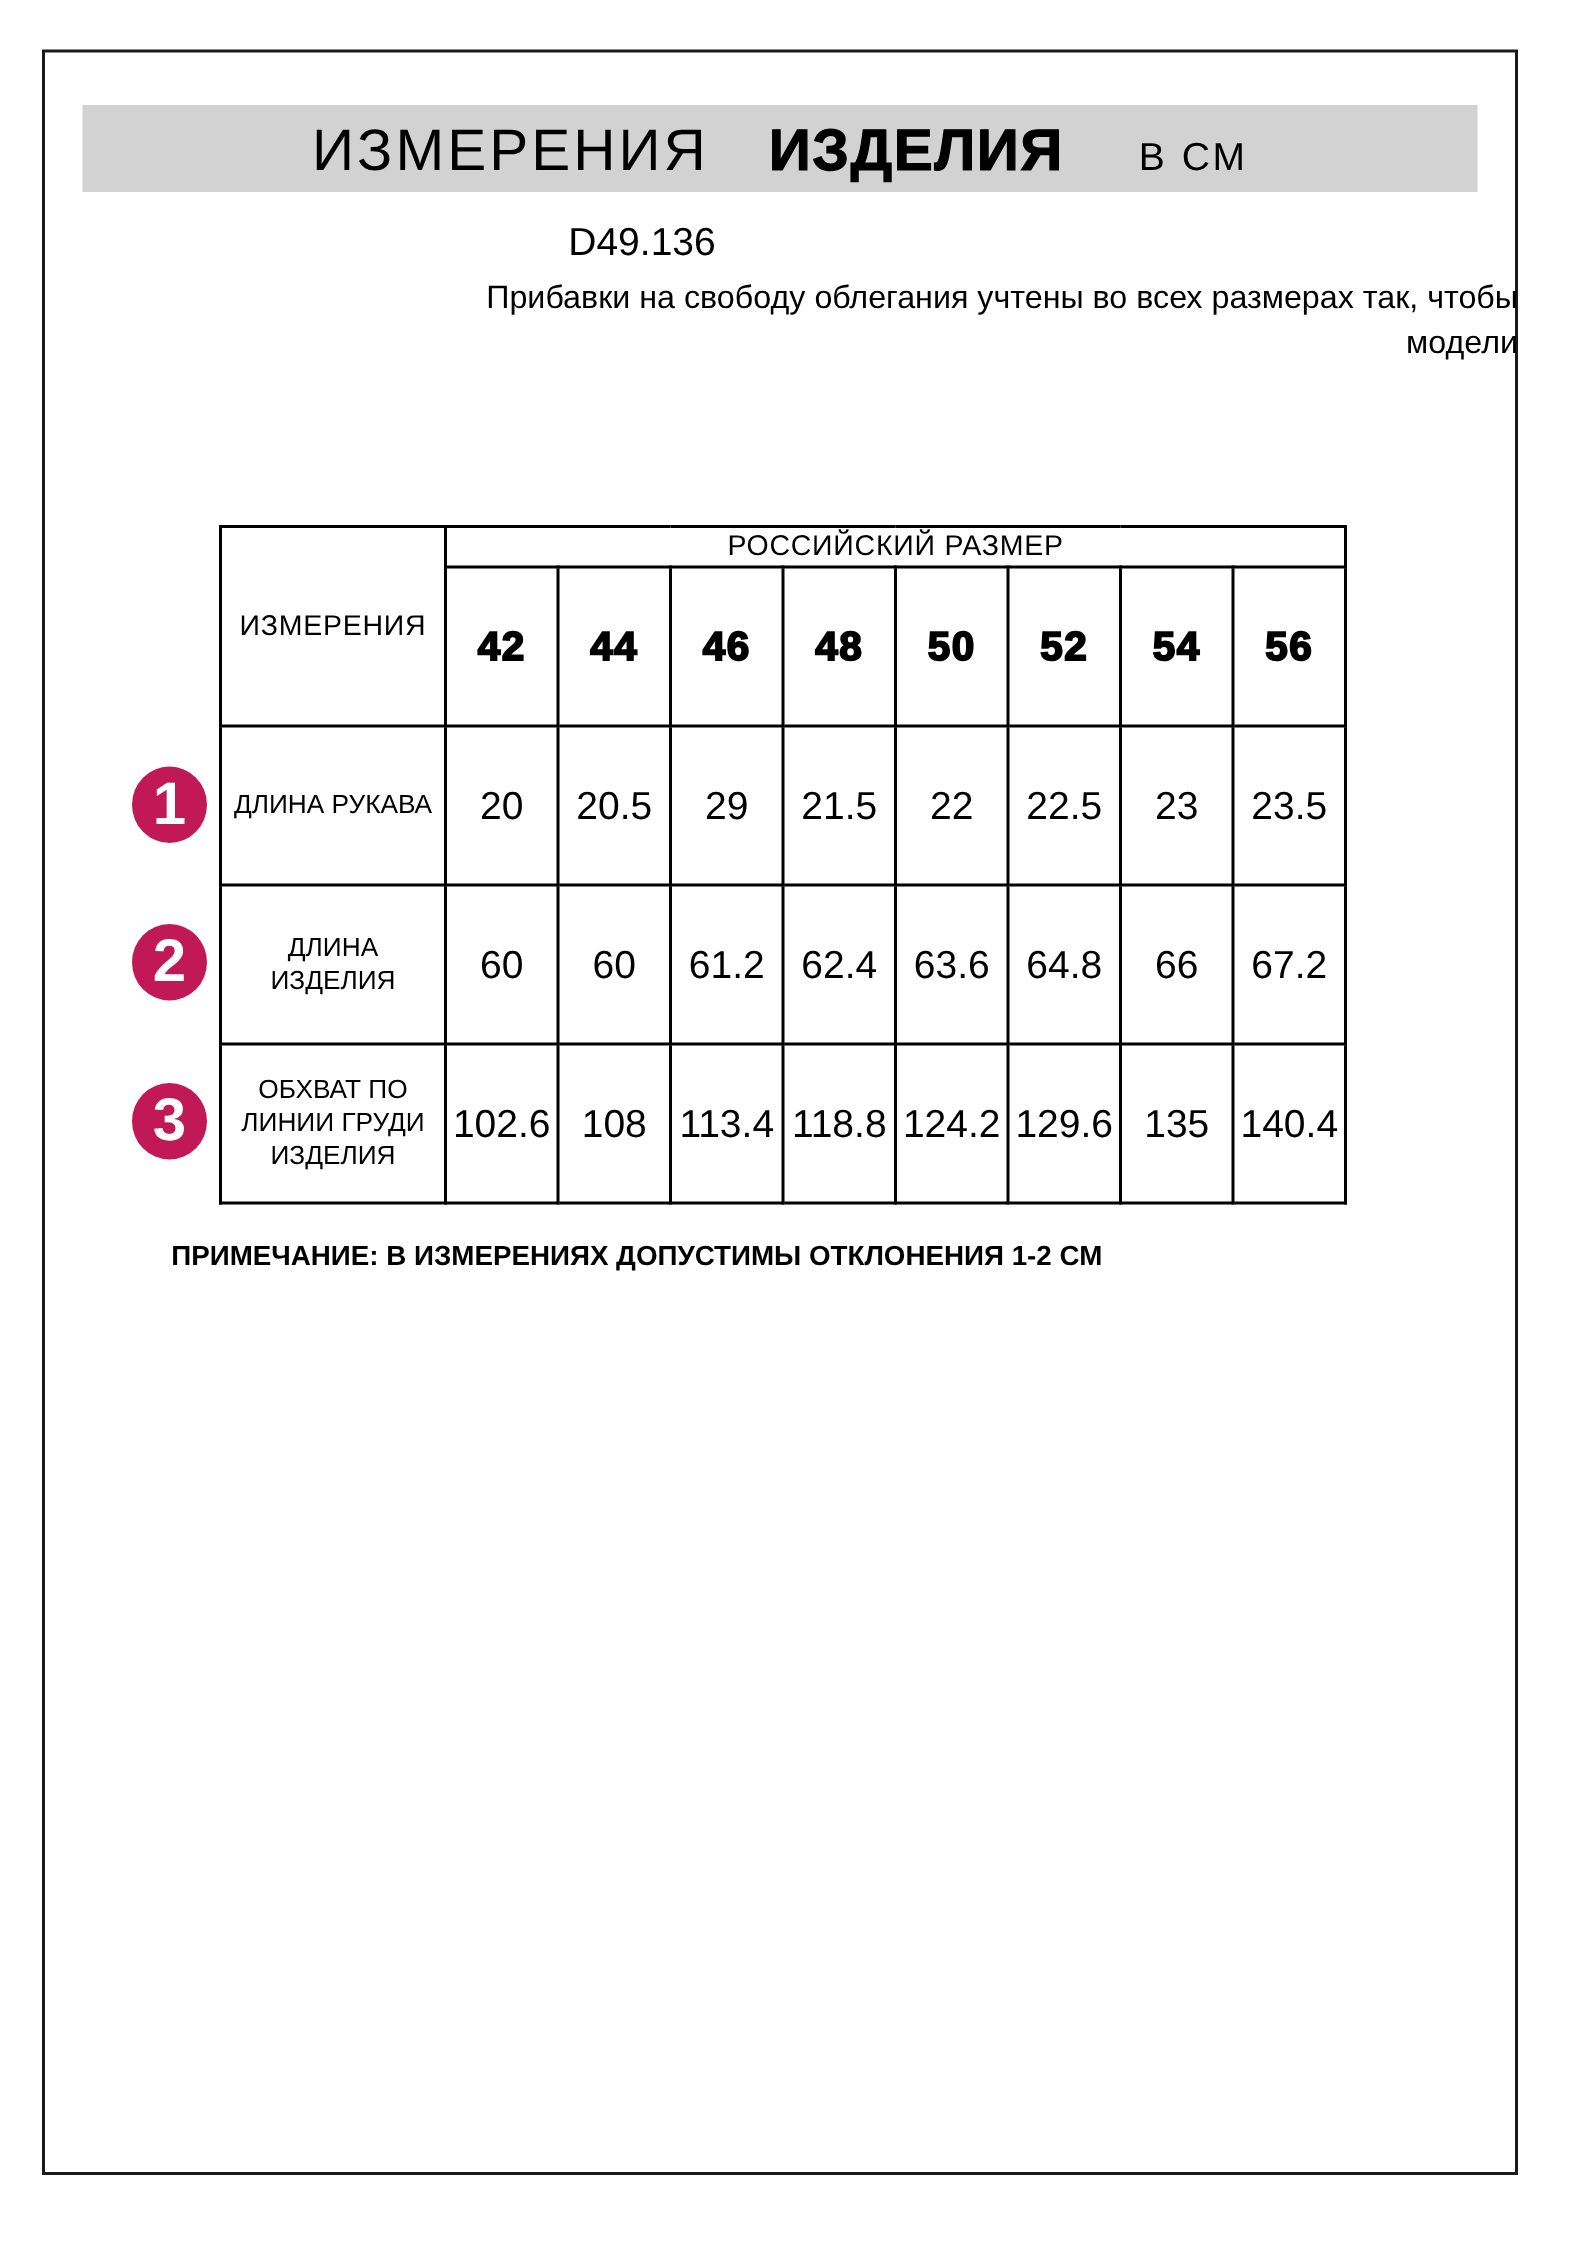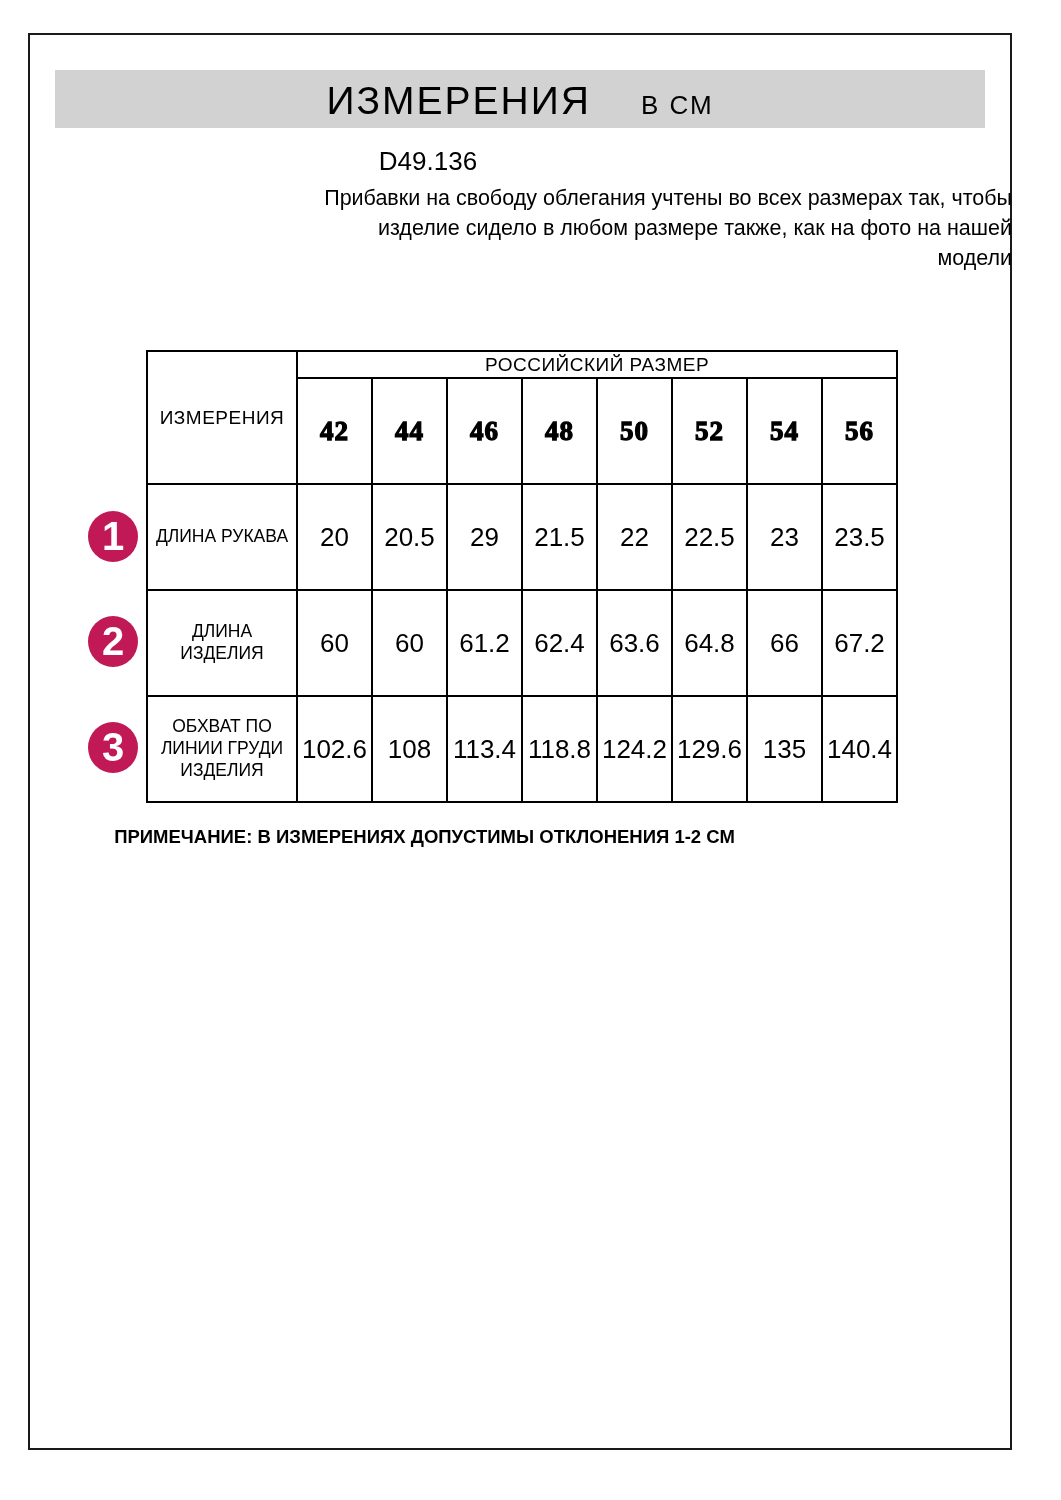--- a/index.html
+++ b/index.html
@@ -74,21 +74,20 @@
   }
   td.corner-cell { font-size: 19px; letter-spacing: 0.5px; }
   td.group-cell  { height: 27px; font-size: 19px; letter-spacing: 0.5px; }
   tr.sizes-row   { height: 106px; }
   tr.data-row    { height: 106px; margin-top: 20px; }
   td.size-cell {
     font-size: 27px;
     font-weight: 700;
     -webkit-text-stroke: 1.3px #000;
     letter-spacing: 1px;
-    font-family: Liberation Serif, serif;
   }
   td.label-cell { font-size: 17.5px; line-height: 1.25; }
   td.value-cell { font-size: 26px; }
   .badge {
     position: absolute;
     left: 88px;
     width: 50px; height: 51px;
     background: #c01955;
     border-radius: 50%;
     display: flex;
@@ -110,28 +109,28 @@
     font-weight: 700;
   }
 </style>
 </head>
 <body>
 
 <div class="page-border"></div>
 
 <div class="title-bar">
   <span class="title-measurements">ИЗМЕРЕНИЯ</span>
+  <span class="title-product">ИЗДЕЛИЯ</span>
   <span class="title-unit">В СМ</span>
 </div>
 
 <div class="product-code">D49.136</div>
 
 <div class="description">
   <div>Прибавки на свободу облегания учтены во всех размерах так, чтобы</div>
-  <div>изделие сидело в любом размере также, как на фото на нашей</div>
   <div>модели</div>
 </div>
 
 <table class="size-table">
   <colgroup>
     <col style="width:150px">
     <col style="width:75px">
       <col style="width:75px">
       <col style="width:75px">
       <col style="width:75px">

